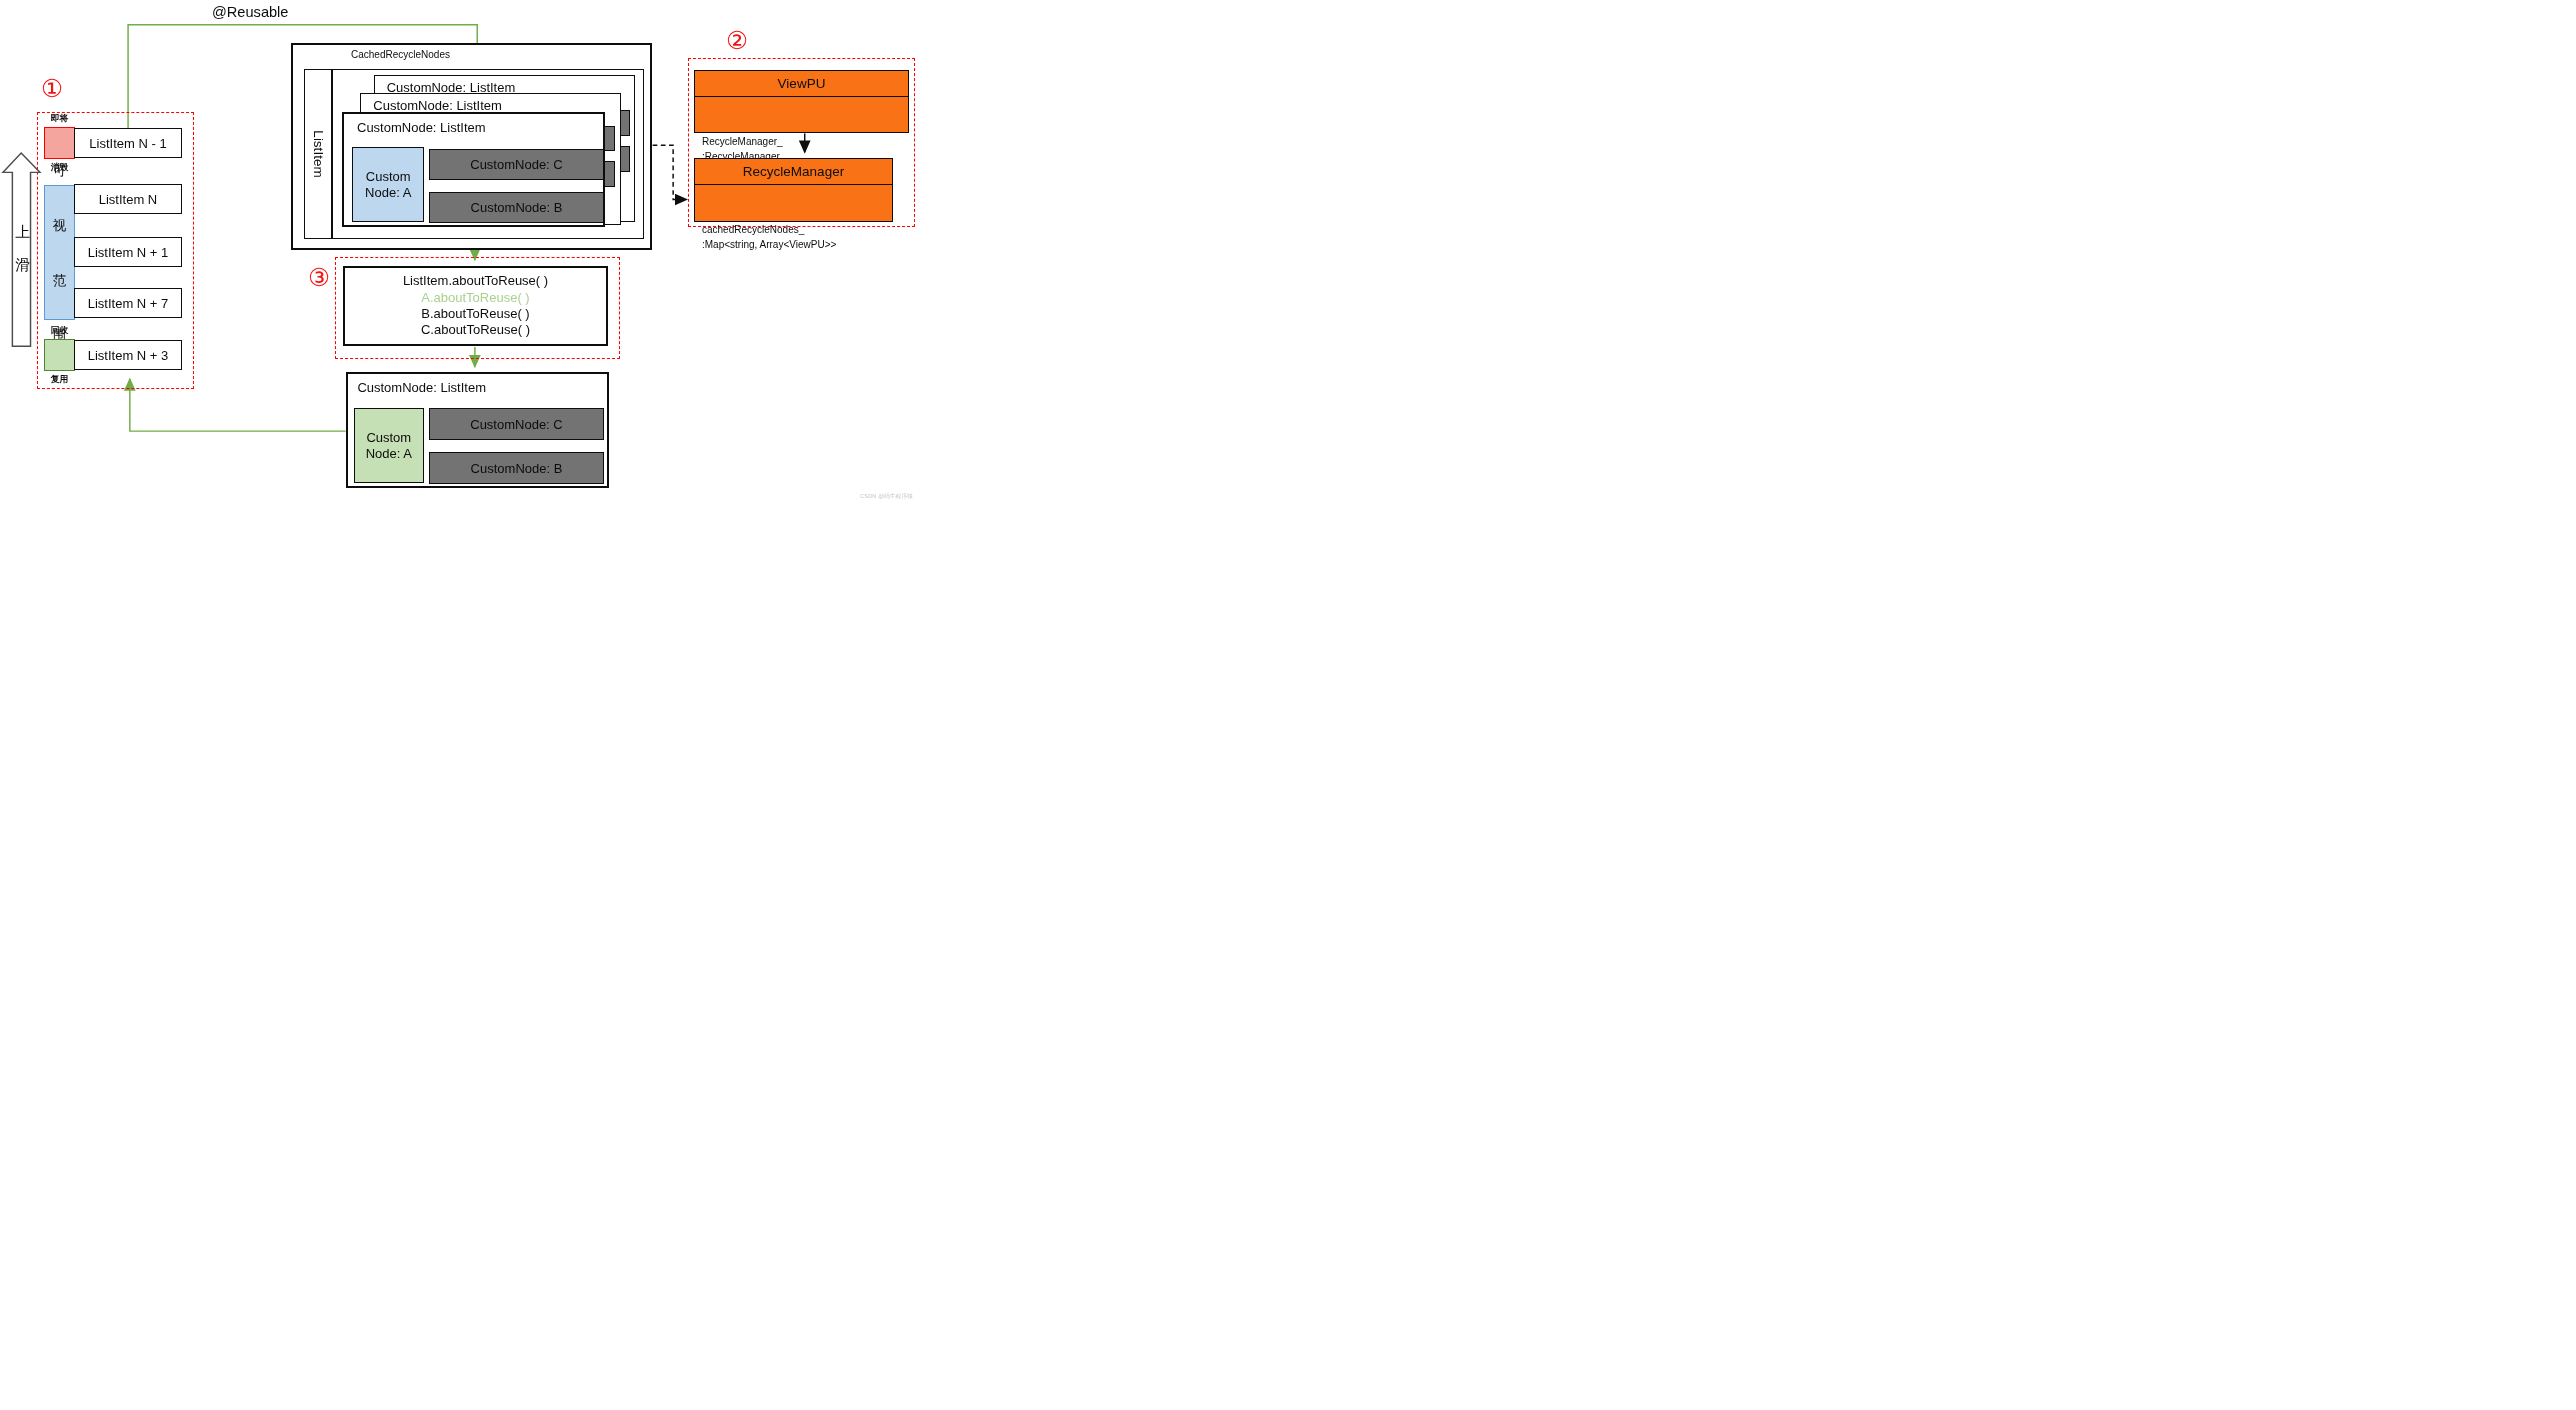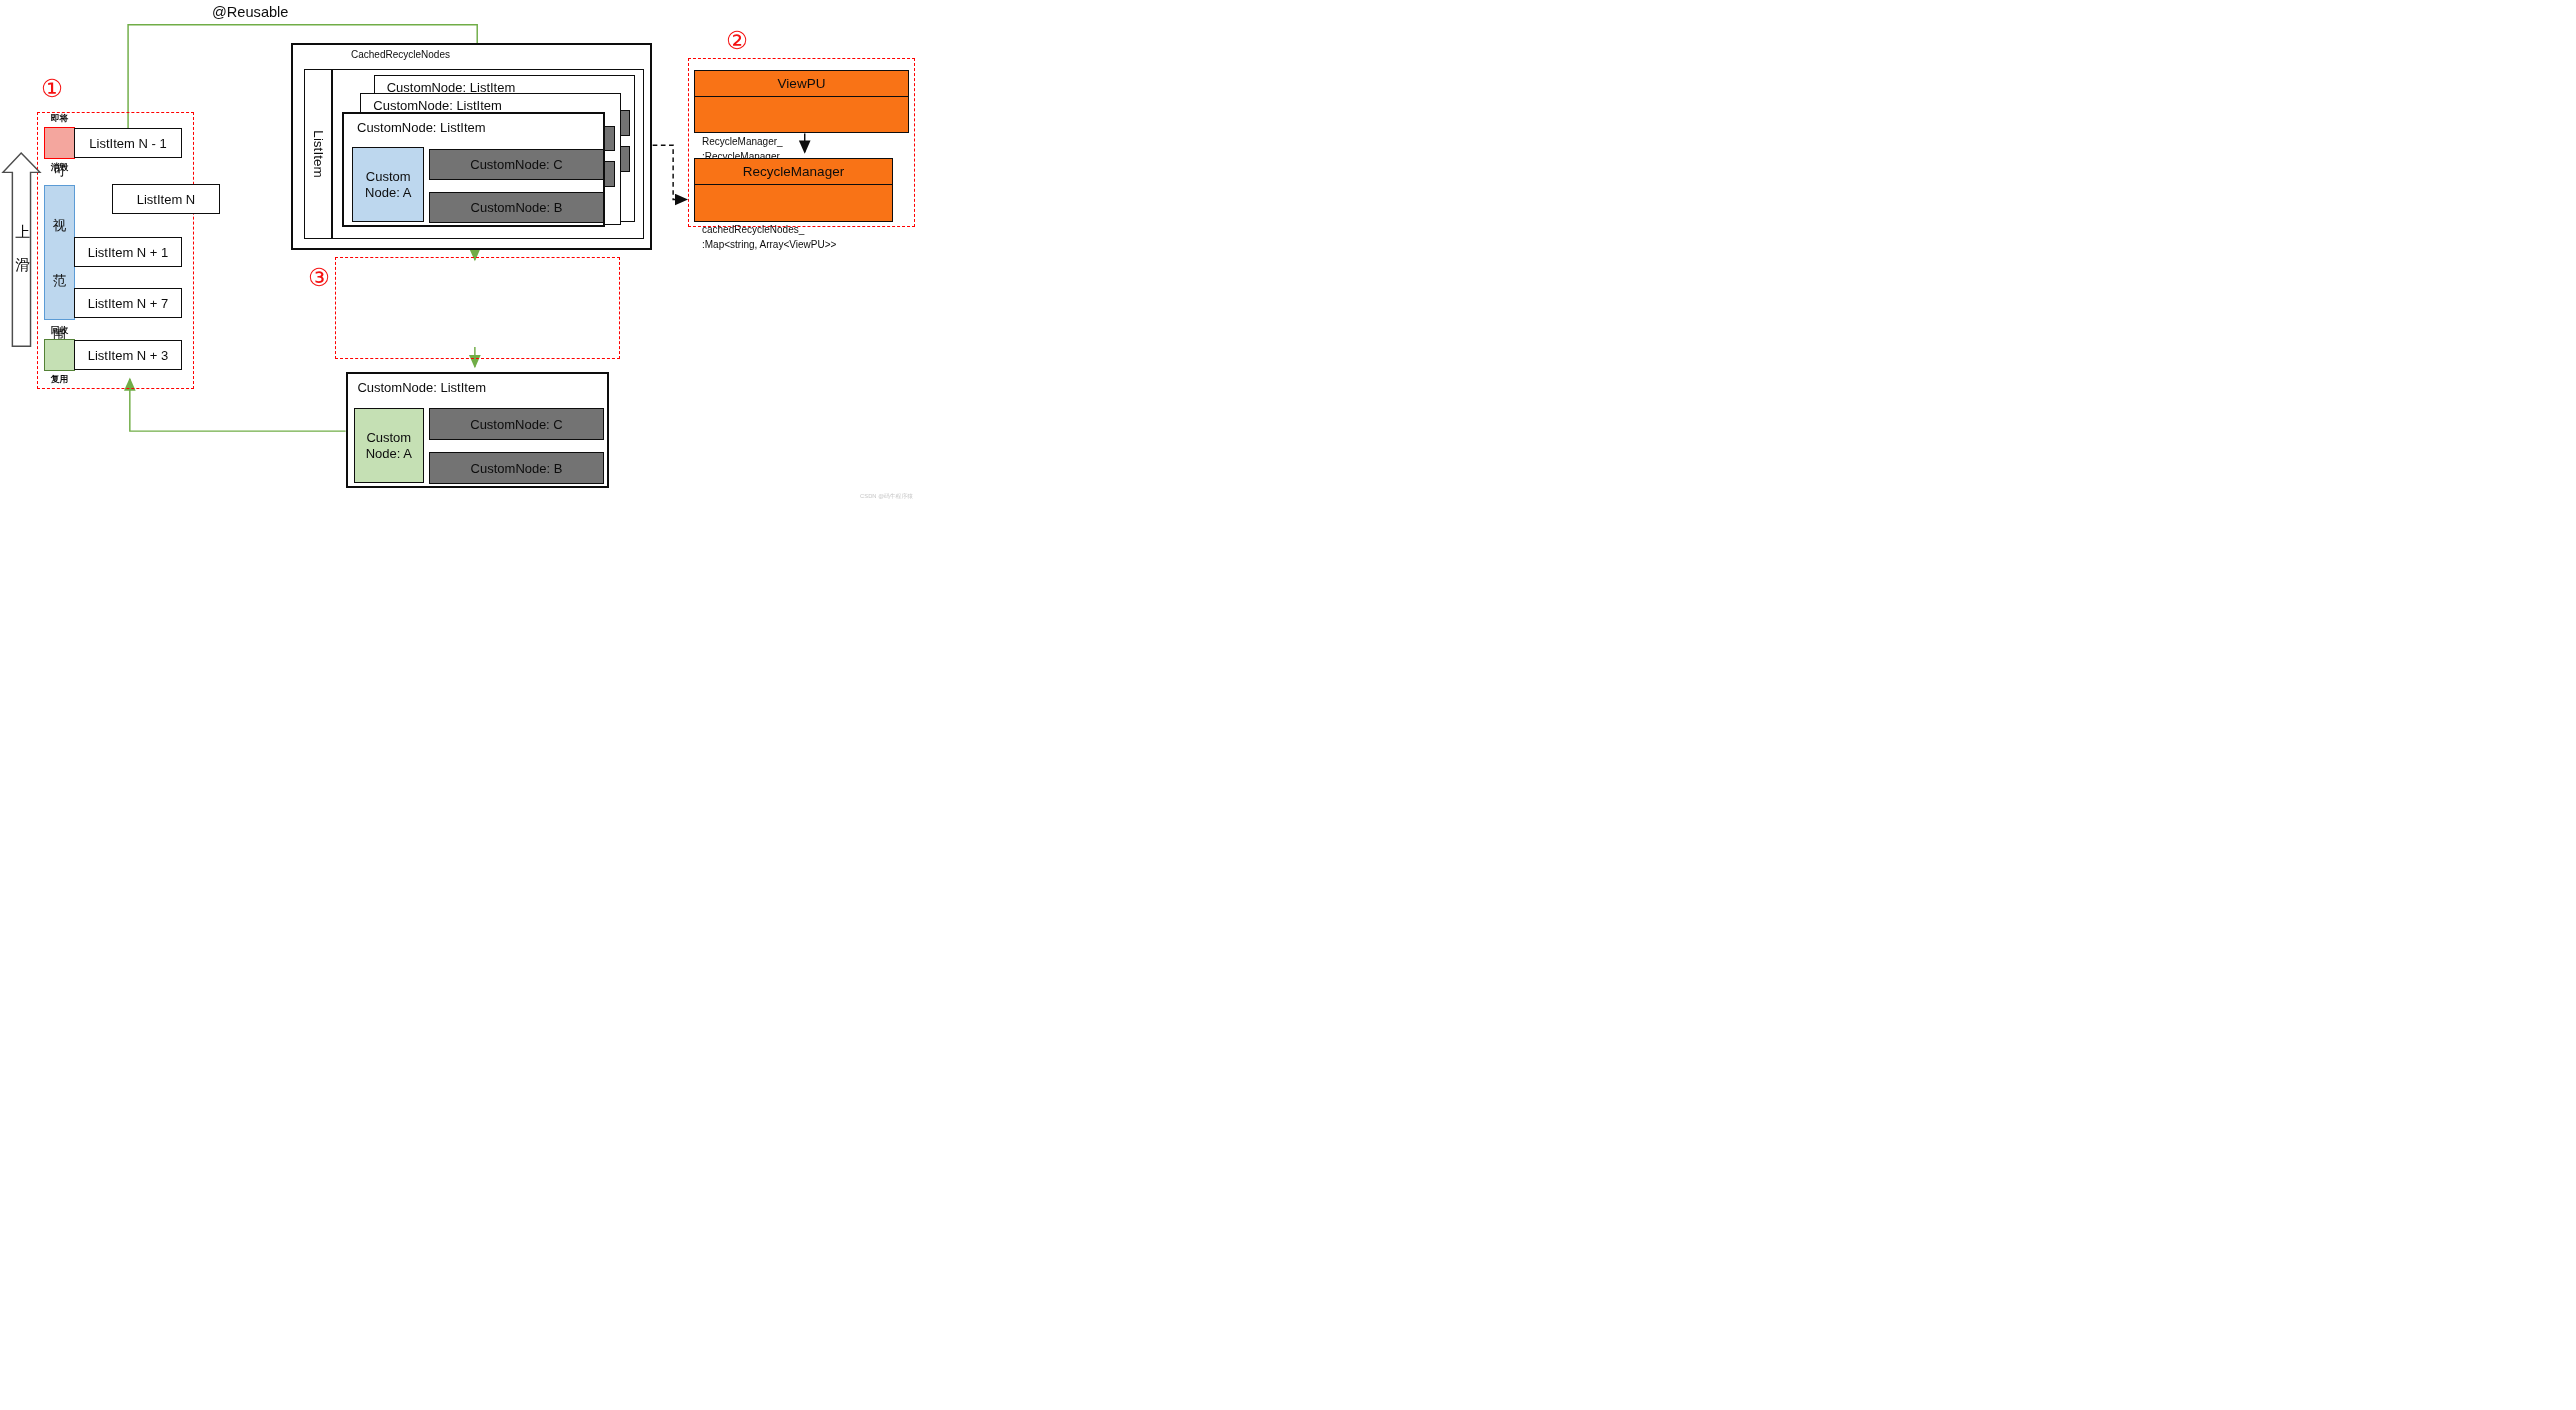--- a/index.html
+++ b/index.html
@@ -71,21 +71,21 @@
     <span>消毁</span>
   </div>
   <div class="abs box rowbox center" style="top:128px;">ListItem N - 1</div>
 
   <div class="abs tag col" style="top:185px;height:135px;background:#bdd7ee;border:1.8px solid #5b9bd5;font-size:13.5px;line-height:17px;font-weight:normal;">
     <span>可</span>
     <span>视</span>
     <span>范</span>
     <span>围</span>
   </div>
-  <div class="abs box rowbox center" style="top:184px;margin-left:38px;">ListItem N</div>
+  <div class="abs box rowbox center" style="top:184px;">ListItem N</div>
   <div class="abs box rowbox center" style="top:237px;">ListItem N + 1</div>
   <div class="abs box rowbox center" style="top:288px;">ListItem N + 7</div>
 
   <div class="abs tag col" style="top:339px;height:32px;background:#c5e0b4;border:1.8px solid #538135;">
     <span>回收</span>
     <span>复用</span>
   </div>
   <div class="abs box rowbox center" style="top:340px;">ListItem N + 3</div>
 
   <div class="abs box thick" style="left:291px;top:43px;width:361px;height:207px;"></div>
@@ -126,20 +126,26 @@
   </div>
   <div class="abs umlbox" style="left:694px;top:158px;width:199px;height:64px;">
     <div class="umltitle">RecycleManager</div>
     <div class="umlbody">
       <div>cachedRecycleNodes_</div>
       <div>:Map&lt;string, Array&lt;ViewPU&gt;&gt;</div>
     </div>
   </div>
 
   <div class="abs dashed-red" style="left:335px;top:257px;width:285px;height:102px;"></div>
+  <div class="abs box thick col" style="left:343px;top:266px;width:265px;height:80px;">
+    <span class="reuse-line">ListItem.aboutToReuse( )</span>
+    <span class="reuse-line" style="color:#a9d18e;">A.aboutToReuse( )</span>
+    <span class="reuse-line">B.aboutToReuse( )</span>
+    <span class="reuse-line">C.aboutToReuse( )</span>
+  </div>
 
   <div class="abs box thick" style="left:346px;top:372px;width:263px;height:116px;">
     <span class="cardtitle" style="left:9.4px;top:6.4px;">CustomNode: ListItem</span>
     <div class="abs childbox col" style="left:5.8px;top:34px;width:70px;height:75px;background:#c5e0b4;line-height:16px;">
       <span>Custom</span>
       <span>Node: A</span>
     </div>
     <div class="abs childbox center" style="left:81px;top:34px;width:175px;height:32px;">CustomNode: C</div>
     <div class="abs childbox center" style="left:81px;top:78px;width:175px;height:32px;">CustomNode: B</div>
   </div>

